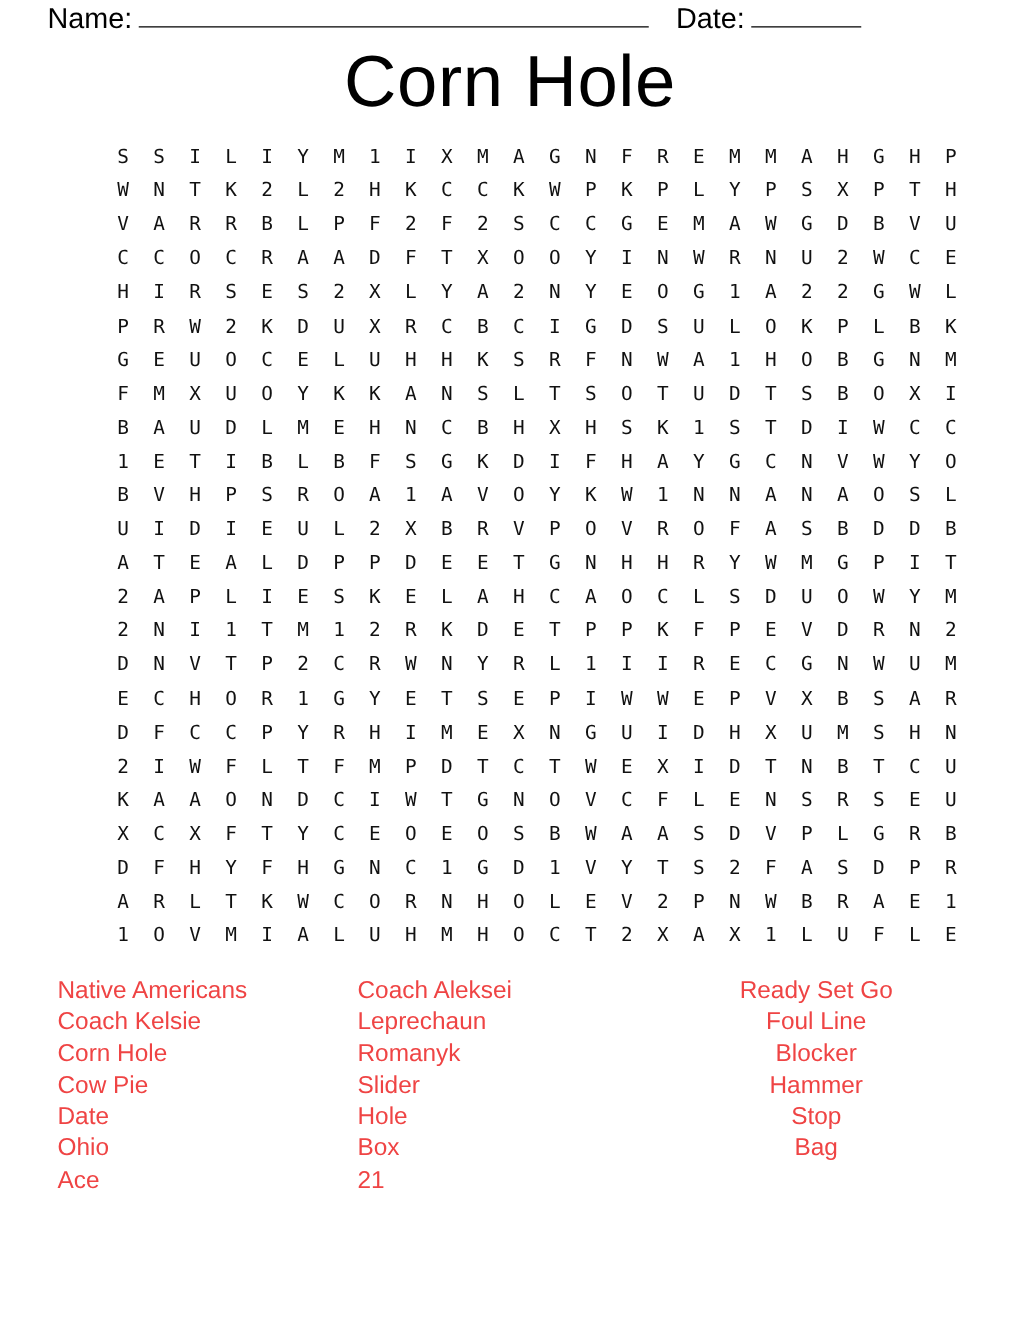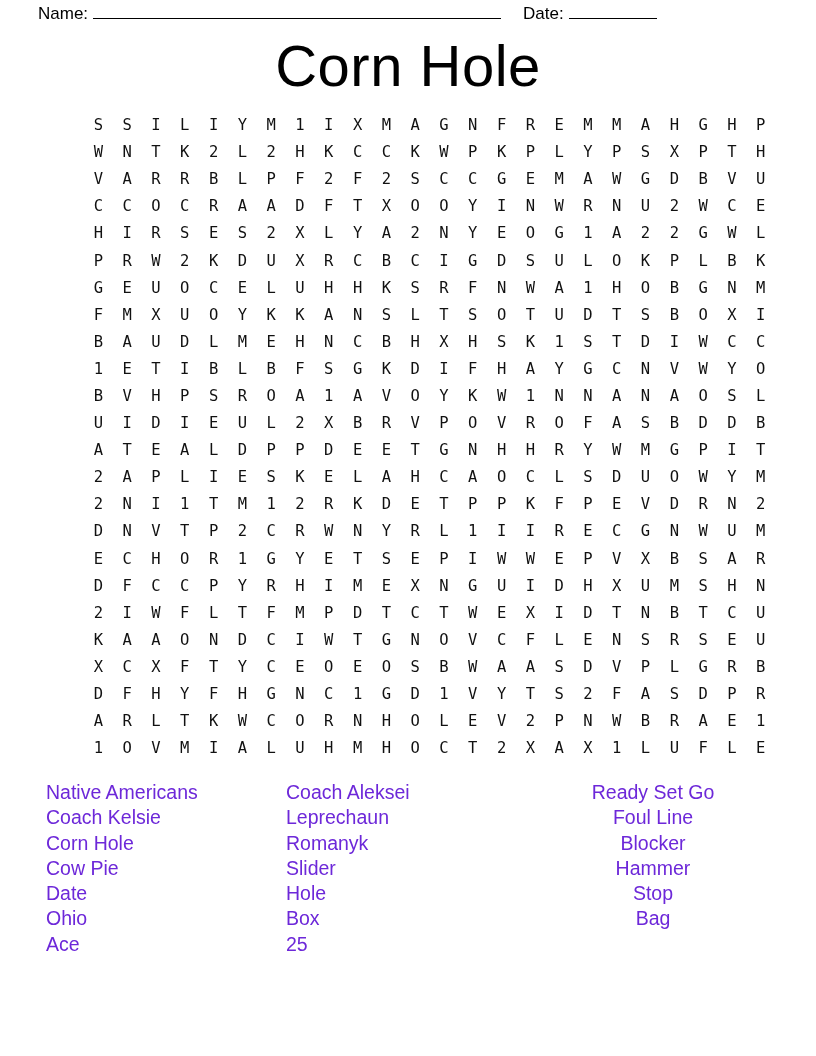--- a/index.html
+++ b/index.html
@@ -25,21 +25,21 @@
     left: 38px;
     width: 704px;
     height: 24px;
     display: flex;
     align-items: baseline;
     font-size: 17px;
     line-height: 20px;
     white-space: nowrap;
   }
   .field-label {
-    font-size: 17px;
+    font-size: 23px;
     letter-spacing: 0px;
   }
   .rule {
     display: inline-block;
     border-bottom: 1px solid #000;
     height: 14px;
     margin-left: 5px;
     margin-right: 4px;
   }
   .rule-name { width: 408px; }
@@ -95,21 +95,21 @@
     display: flex;
     flex-direction: column;
   }
   .word-col-1 { width: 240px; }
   .word-col-2 { width: 242px; justify-content: flex-end; }
   .word-col-3 { width: 250px; align-items: center; }
   .word-item {
     font-size: 19.5px;
     line-height: 25.3px;
     white-space: nowrap;
-    color: #6d28d9;
+    color: #ef4444;
   }
 </style>
 </head>
 <body>
 
 <div class="header-row">
   <span class="field-label">Name:</span>
   <span class="rule rule-name"></span>
   <span class="spacer-gap"></span>
   <span class="field-label">Date:</span>
@@ -755,21 +755,21 @@
       <div class="word-item">Ohio</div>
       <div class="word-item">Ace</div>
     </div>
     <div class="word-col word-col-2">
       <div class="word-item">Coach Aleksei</div>
       <div class="word-item">Leprechaun</div>
       <div class="word-item">Romanyk</div>
       <div class="word-item">Slider</div>
       <div class="word-item">Hole</div>
       <div class="word-item">Box</div>
-      <div class="word-item">25</div>
+      <div class="word-item">21</div>
     </div>
     <div class="word-col word-col-3">
       <div class="word-item">Ready Set Go</div>
       <div class="word-item">Foul Line</div>
       <div class="word-item">Blocker</div>
       <div class="word-item">Hammer</div>
       <div class="word-item">Stop</div>
       <div class="word-item">Bag</div>
     </div>
   </div>

